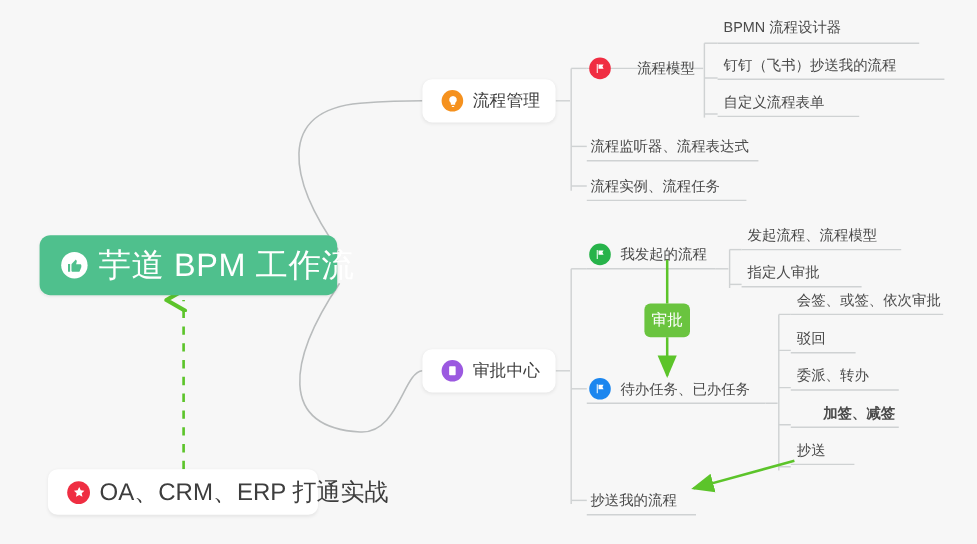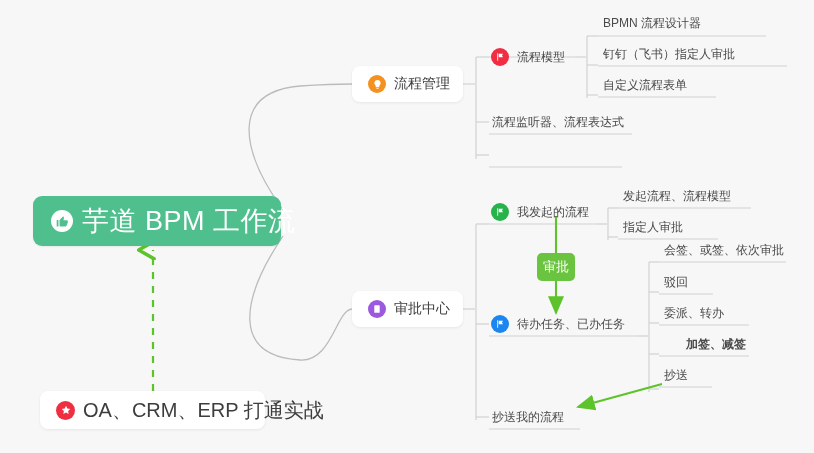--- a/index.html
+++ b/index.html
@@ -248,45 +248,48 @@
 
   <div class="node card-node" id="node-process-mgmt">
     <span class="icon-circle icon-orange">
       <svg width="11" height="11" viewBox="0 0 24 24" fill="#ffffff">
         <path d="M12 2a7 7 0 0 0-4 12.7V17a1.2 1.2 0 0 0 1.2 1.2h5.6A1.2 1.2 0 0 0 16 17v-2.3A7 7 0 0 0 12 2zm-2.3 18.2h4.6v.6c0 .7-.6 1.2-1.3 1.2h-2c-.7 0-1.3-.5-1.3-1.2z"></path>
       </svg>
     </span>
     <span class="card-label">流程管理</span>
   </div>
 
-  <div class="node text-node" style="left:491px; top:46px;">
+  <div class="node text-node" style="left:491px; top:46px;gap:14px;">
     <span class="icon-circle icon-red">
       <svg width="10" height="10" viewBox="0 0 24 24" fill="#ffffff">
         <path d="M5.5 3h2v18h-2zM9 4h10.2l-2.4 4.4 2.4 4.4H9z"></path>
       </svg>
     </span>
     <span class="text-label">流程模型</span>
   </div>
 
   <div class="node text-node" style="left:603px; top:12px;">
     <span class="text-label">BPMN 流程设计器</span>
   </div>
 
   <div class="node text-node" style="left:603px; top:43px;">
-    <span class="text-label">钉钉（飞书）指定人审批</span>
+    <span class="text-label">钉钉（飞书）抄送我的流程</span>
   </div>
 
   <div class="node text-node" style="left:603px; top:74px;">
     <span class="text-label">自定义流程表单</span>
   </div>
 
   <div class="node text-node" style="left:492px; top:111px;">
     <span class="text-label">流程监听器、流程表达式</span>
   </div>
 
+  <div class="node text-node" style="left:492px; top:144px;">
+    <span class="text-label">流程实例、流程任务</span>
+  </div>
 
   <div class="node card-node" id="node-approval-center">
     <span class="icon-circle icon-purple">
       <svg width="10" height="10" viewBox="0 0 24 24" fill="#ffffff">
         <path d="M7 3h10a1.5 1.5 0 0 1 1.5 1.5v15A1.5 1.5 0 0 1 17 21H7a1.5 1.5 0 0 1-1.5-1.5v-15A1.5 1.5 0 0 1 7 3zm2 4h6v2H9zm0 4h6v2H9zm0 4h4v2H9z"></path>
       </svg>
     </span>
     <span class="card-label">审批中心</span>
   </div>
 

